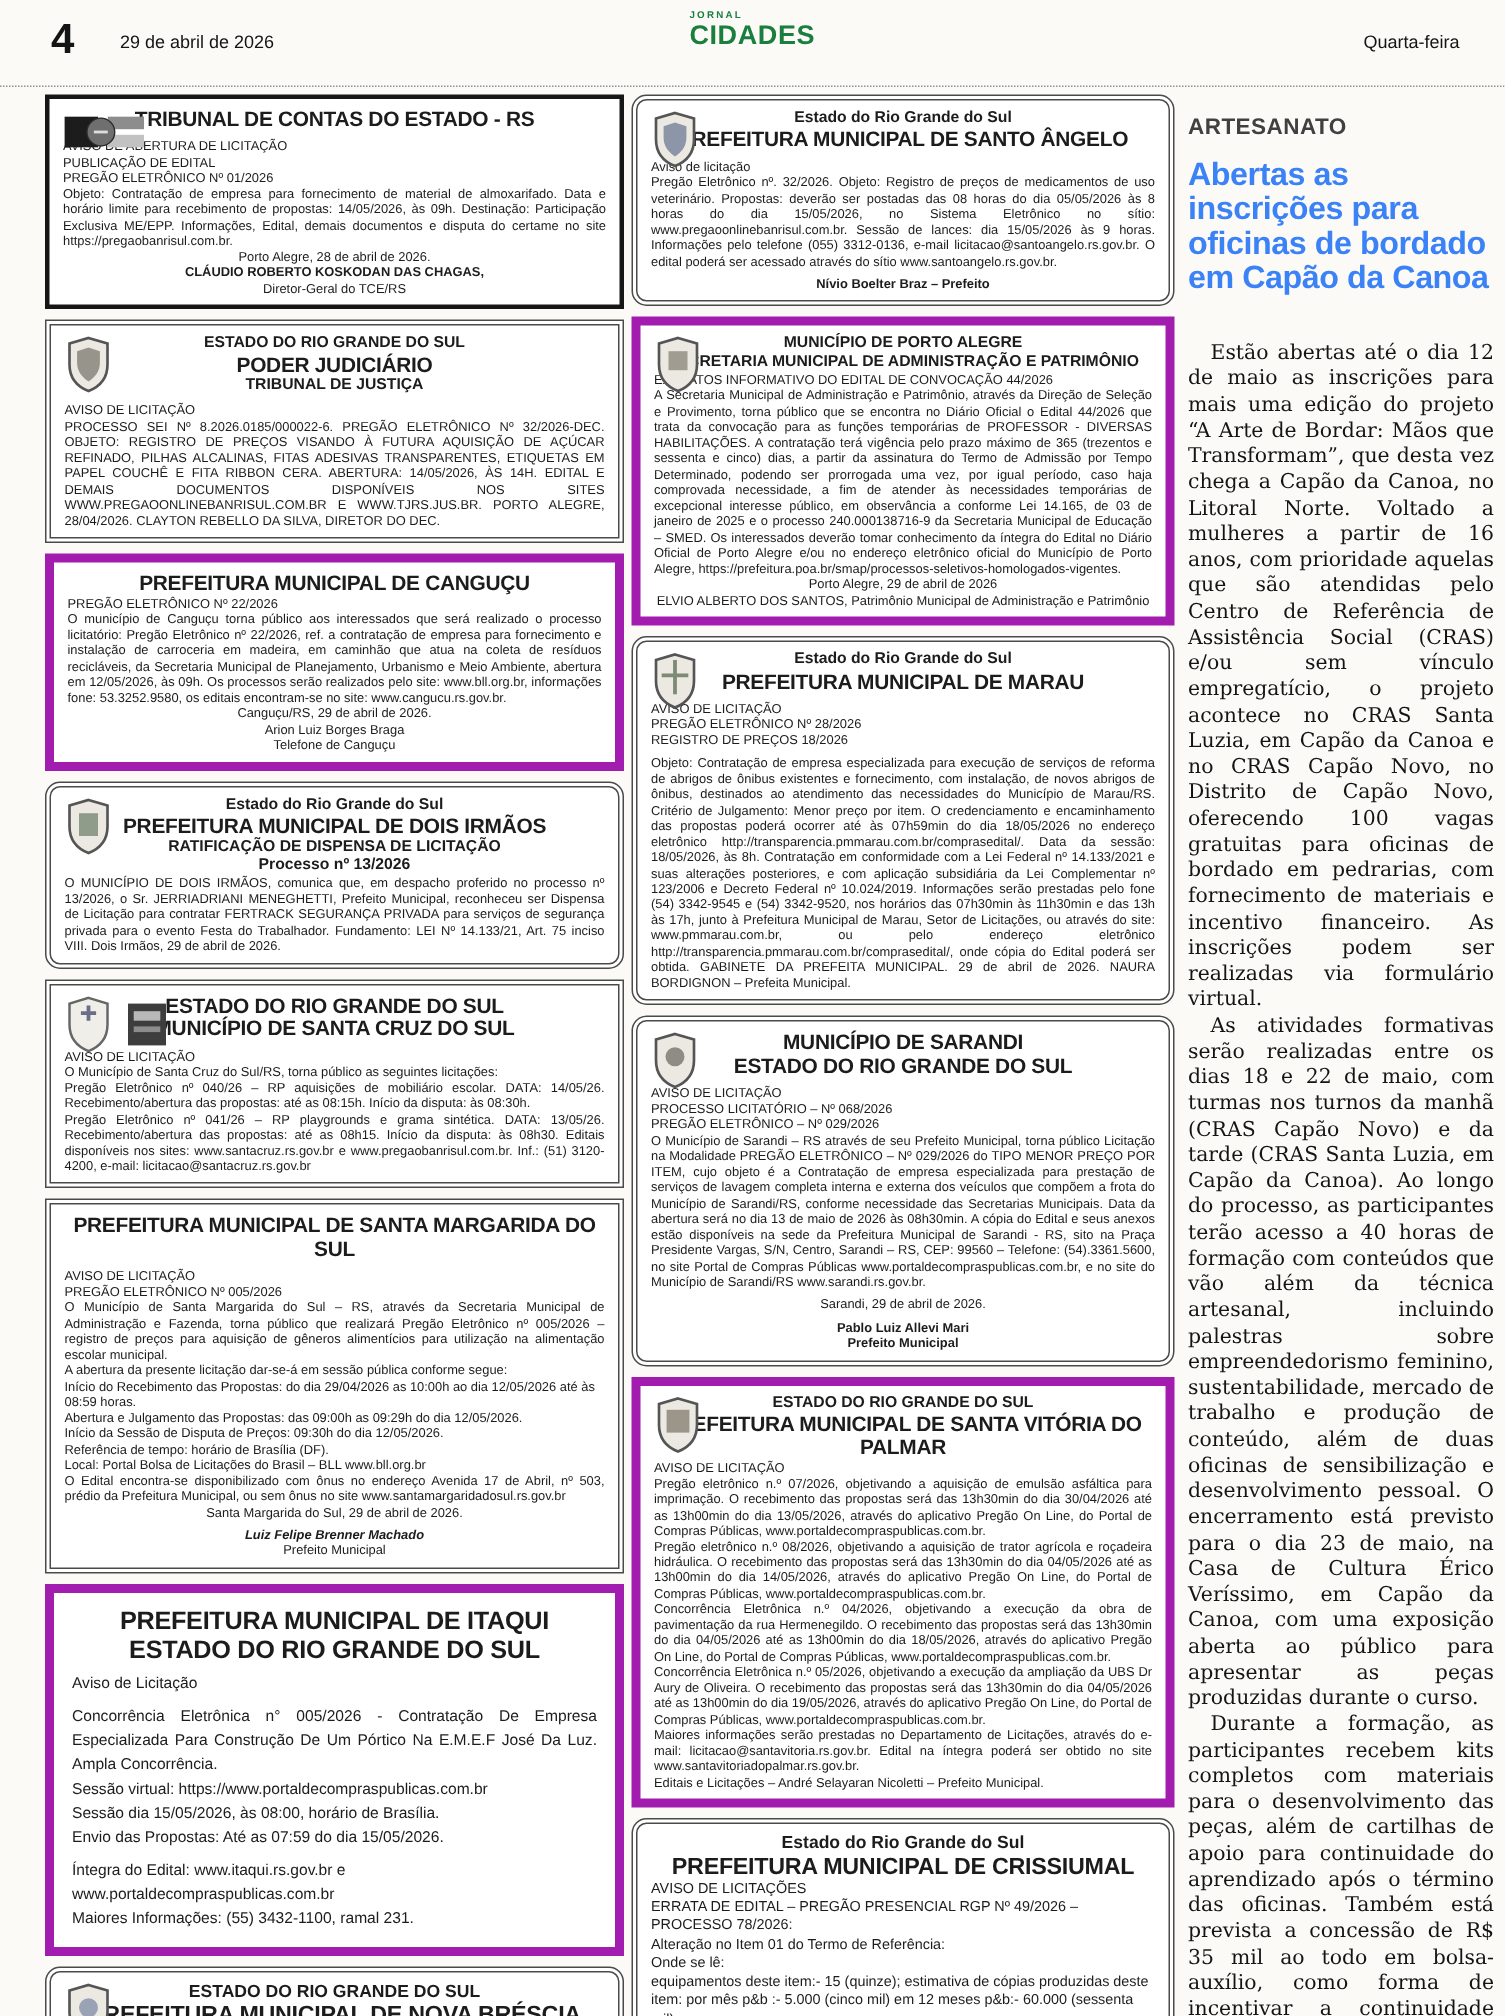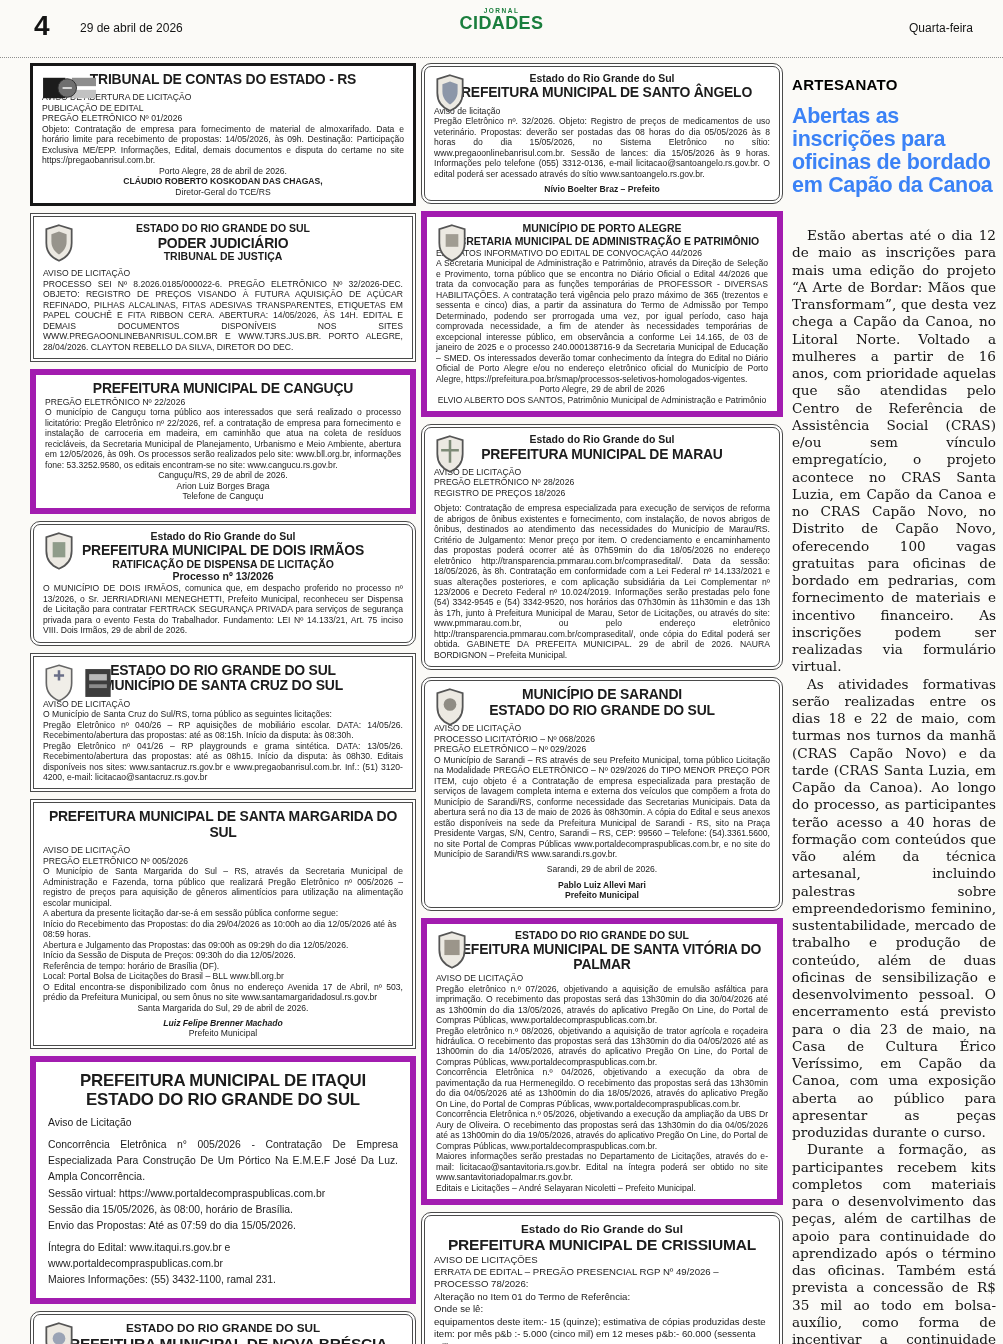--- a/index.html
+++ b/index.html
@@ -2,21 +2,21 @@
 <html><head>
 <meta charset="utf-8">
 <style>
   *{margin:0;padding:0;box-sizing:border-box}
   html,body{width:1003px;height:1344px}
   body{background:#fbfaf7;font-family:"Liberation Sans",sans-serif;color:#141414;position:relative;overflow:hidden}
   
   .pg-header{position:absolute;left:0;top:0;width:1003px;height:58px;border-bottom:1px dotted #8f8f8f;background:#fbfaf7}
   .pagenum{position:absolute;left:34px;top:10px;font-size:28px;font-weight:700}
   .pg-date{position:absolute;left:80px;top:21px;font-size:12px}
-  .masthead{position:absolute;left:50%;top:7px;transform:translateX(-50%);text-align:center;color:#1a7e3d}
+  .masthead{position:absolute;left:50%;top:7px;transform:translateX(-50%);text-align:left;color:#1a7e3d}
   .m-top{font-size:6.5px;font-weight:700;letter-spacing:1.5px}
   .m-name{font-size:18px;font-weight:700;letter-spacing:.4px;margin-top:-1px}
   .weekday{position:absolute;right:30px;top:21px;font-size:12px}
   
   .col{position:absolute;top:63px}
   .col-left{left:30px;width:386px}
   .col-mid{left:421px;width:362px}
   .col-right{left:792px;width:204px}
   
   .notice{background:#fff;border:6px solid #a21caf;margin-bottom:7px;padding:6px 9px;font-size:8.6px;line-height:1.22;position:relative;color:#1c1c1c}
@@ -34,21 +34,21 @@
   .ln-c{text-align:center}
   .ln-cb{text-align:center;font-weight:700}
   .ln-ci{text-align:center;font-weight:700;font-style:italic}
   .ln-tiny{text-align:left;font-size:.84em}
   .ln-sp{height:.55em;min-height:0}
   .logo{position:absolute;left:9px;top:7px;width:32px;height:38px}
   .logo svg{width:100%;height:100%}
   .logo-tce{width:56px;height:26px;top:9px}
   .logo-2{left:48px}
   
-  .kicker{color:#000000;font-weight:700;font-size:15px;letter-spacing:.3px;margin:13px 0 12px}
+  .kicker{color:#404040;font-weight:700;font-size:15px;letter-spacing:.3px;margin:13px 0 12px}
   .a-title{font-weight:700;font-size:21.5px;line-height:1.07;letter-spacing:-.3px;margin-bottom:30px;color:#3b82f6}
   .a-body{font-family:"DejaVu Serif","Liberation Serif",serif;font-size:13.6px;line-height:1.27;text-align:justify}
   .a-body .ln-p{text-indent:15px}
 </style>
 </head>
 <body>
 
 <div class="pg-header">
   <div class="pagenum">4</div>
   <div class="pg-date">29 de abril de 2026</div>

